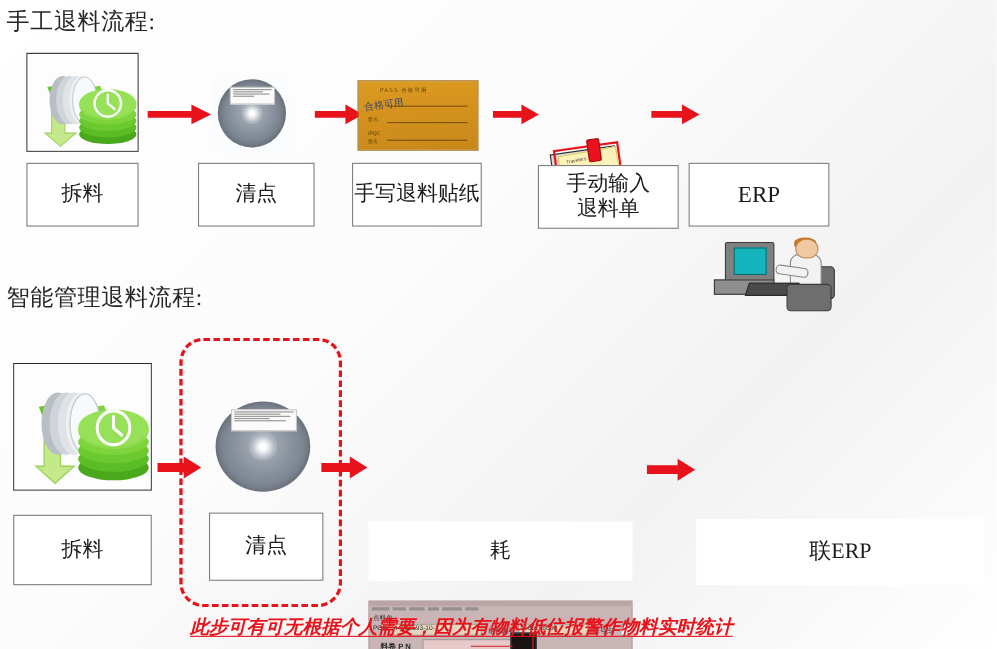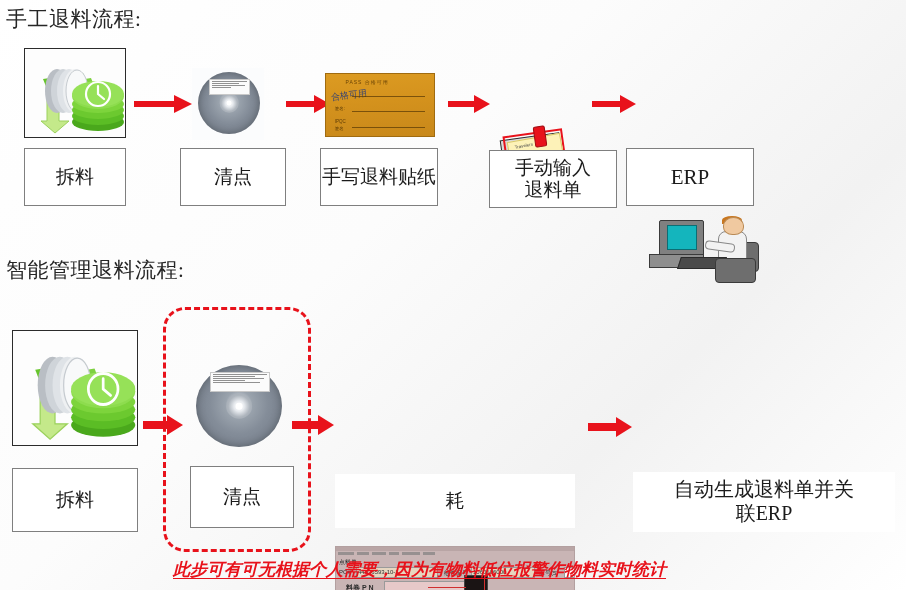--- a/index.html
+++ b/index.html
@@ -308,17 +308,16 @@
   <span>耗</span>
 </div>
 
 <div class="abs" style="left:588px;top:415px;">
   <svg class="arrow" width="46" height="24" viewBox="0 0 46 24">
     <path d="M0 8 H28 V2 L44 12 L28 22 V16 H0 Z" fill="#e8121b"></path>
   </svg>
 </div>
 
 <div class="abs cap noborder" style="left:633px;top:472px;width:262px;height:60px;font-size:20px;flex-direction:column;background:#fff;">
-  <span>自动生成退料单并关</span>
   <span>联ERP</span>
 </div>
 
 <div class="abs redtext" style="left:173px;top:558px;">此步可有可无根据个人需要，因为有物料低位报警作物料实时统计</div>
 
 </body></html>

